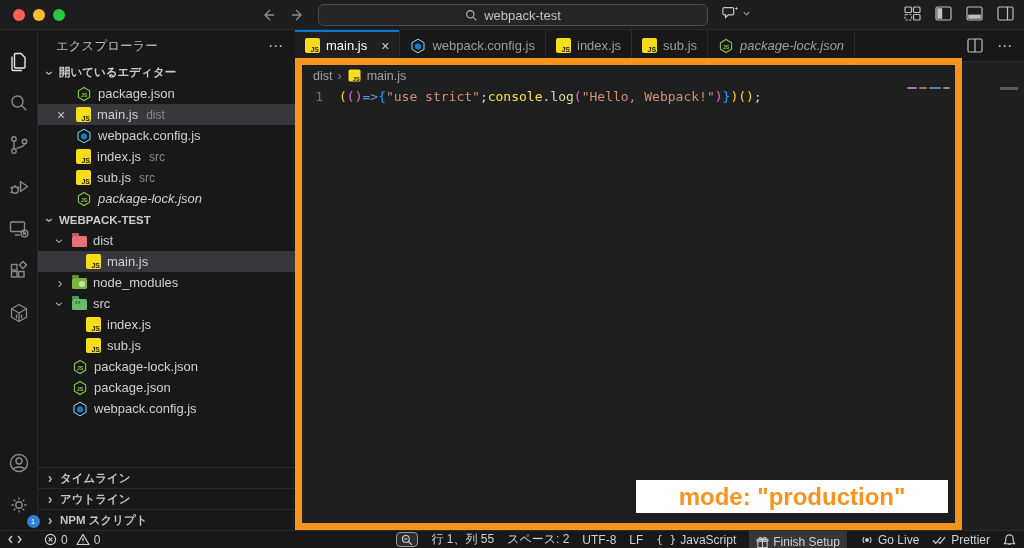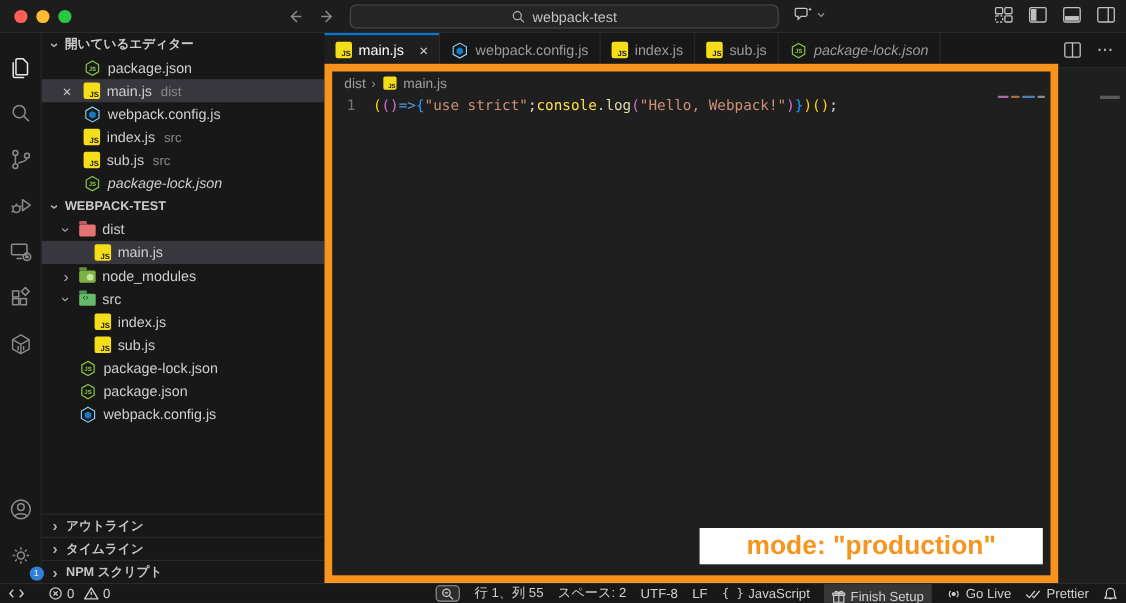--- a/index.html
+++ b/index.html
@@ -246,20 +246,24 @@
         <svg width="24" height="24" viewBox="0 0 24 24" fill="none" stroke="currentColor" stroke-width="1.4">
           <circle cx="12" cy="12" r="3.2"></circle>
           <path d="M12 4.5v2.3M12 17.2v2.3M4.5 12h2.3M17.2 12h2.3M6.7 6.7l1.6 1.6M15.7 15.7l1.6 1.6M17.3 6.7l-1.6 1.6M8.3 15.7l-1.6 1.6"></path>
         </svg>
         <span class="gear-badge">1</span>
       </div>
     </div>
   </div>
 
   <div class="sidebar">
+    <div class="sb-title">
+      <span>エクスプローラー</span>
+      <span class="more"></span>
+    </div>
 
     <div class="sec-header">
       <span class="chev down"></span>
       <span>開いているエディター</span>
     </div>
     <div class="row">
       <span class="close-slot"></span>
       <span>
           <svg width="16" height="16" viewBox="0 0 16 16" fill="none" stroke="#8bc34a" stroke-width="1.1">
             <path d="M8 1.5l5.6 3.2v6.6L8 14.5 2.4 11.3V4.7z"></path>
@@ -362,25 +366,25 @@
             <path d="M8 1.2l6 3.4v6.8L8 14.8 2 11.4V4.6z" stroke="#8ed6fb" stroke-width="1"></path>
             <path d="M8 5l3 1.7v3.4L8 11.8 5 10.1V6.7z" fill="#1c78c0"></path>
           </svg>
         </span>
       <span>webpack.config.js</span>
     </div>
 
     <div class="sb-bottom">
       <div class="sb-section">
         <span class="chev"></span>
-        <span>アウトライン</span>
+        <span>タイムライン</span>
       </div>
       <div class="sb-section">
         <span class="chev"></span>
-        <span>タイムライン</span>
+        <span>アウトライン</span>
       </div>
       <div class="sb-section">
         <span class="chev"></span>
         <span>NPM スクリプト</span>
       </div>
     </div>
   </div>
 
   <div class="editor">
     <div class="tabbar">

